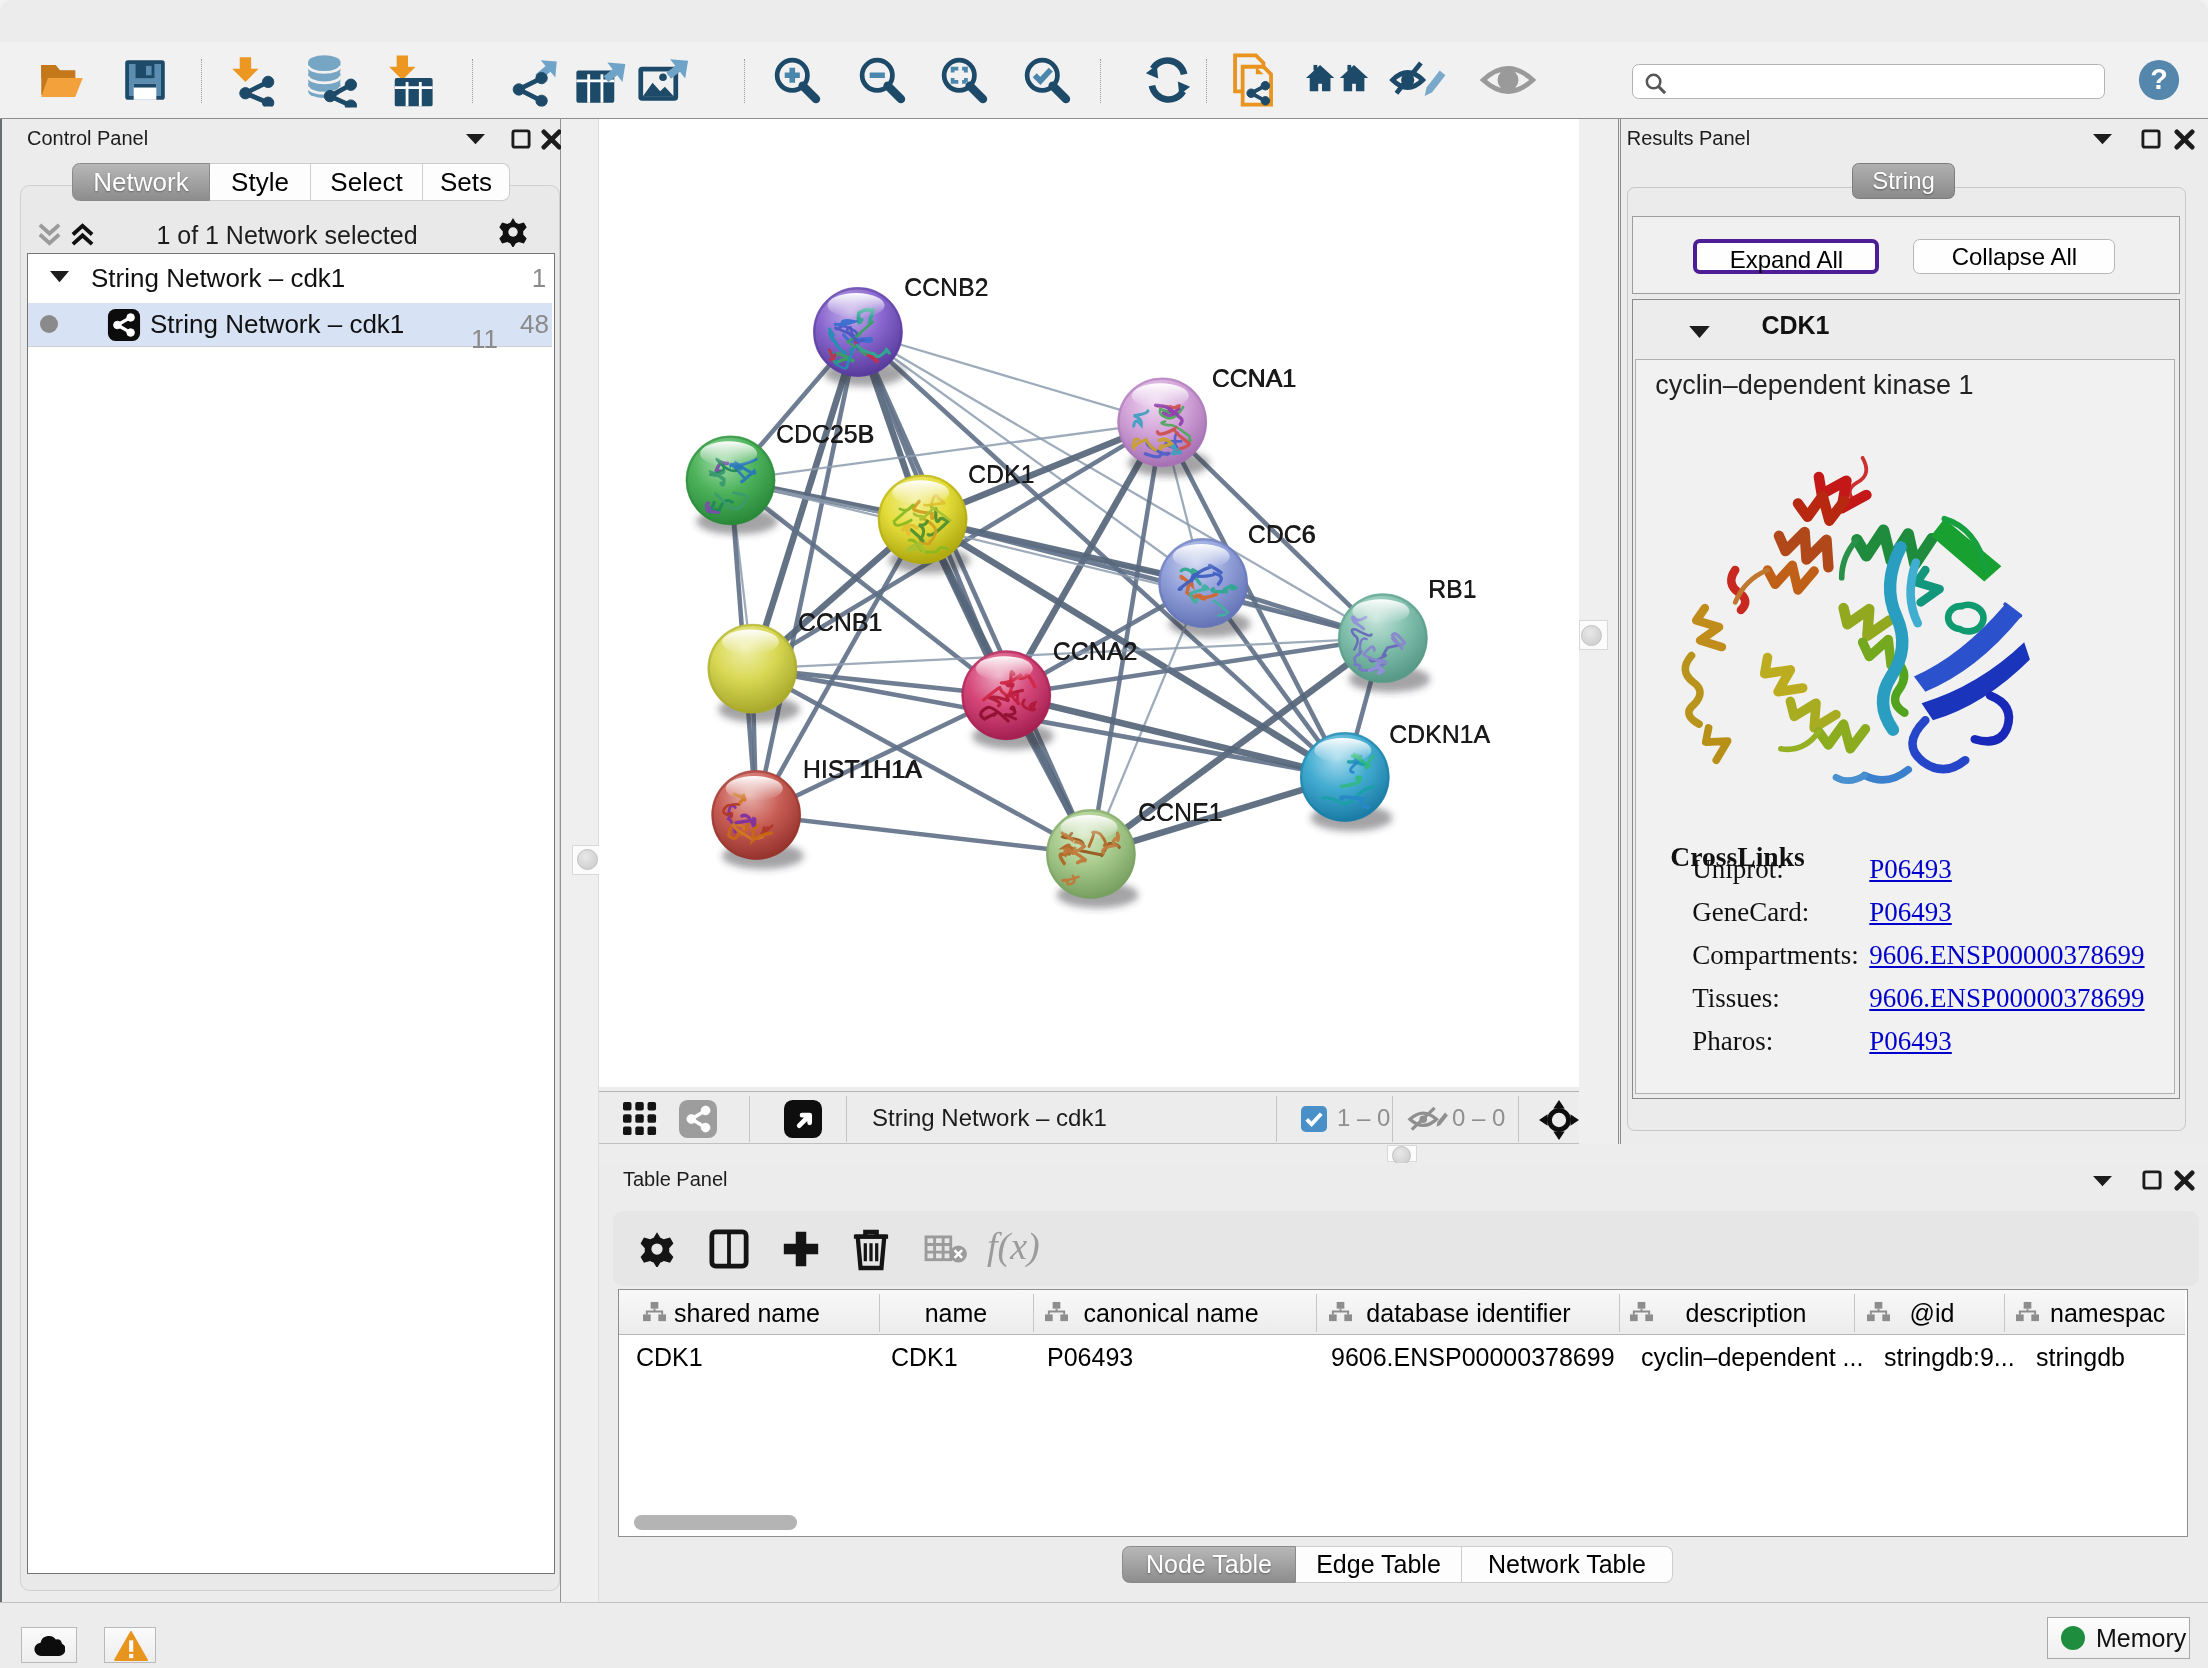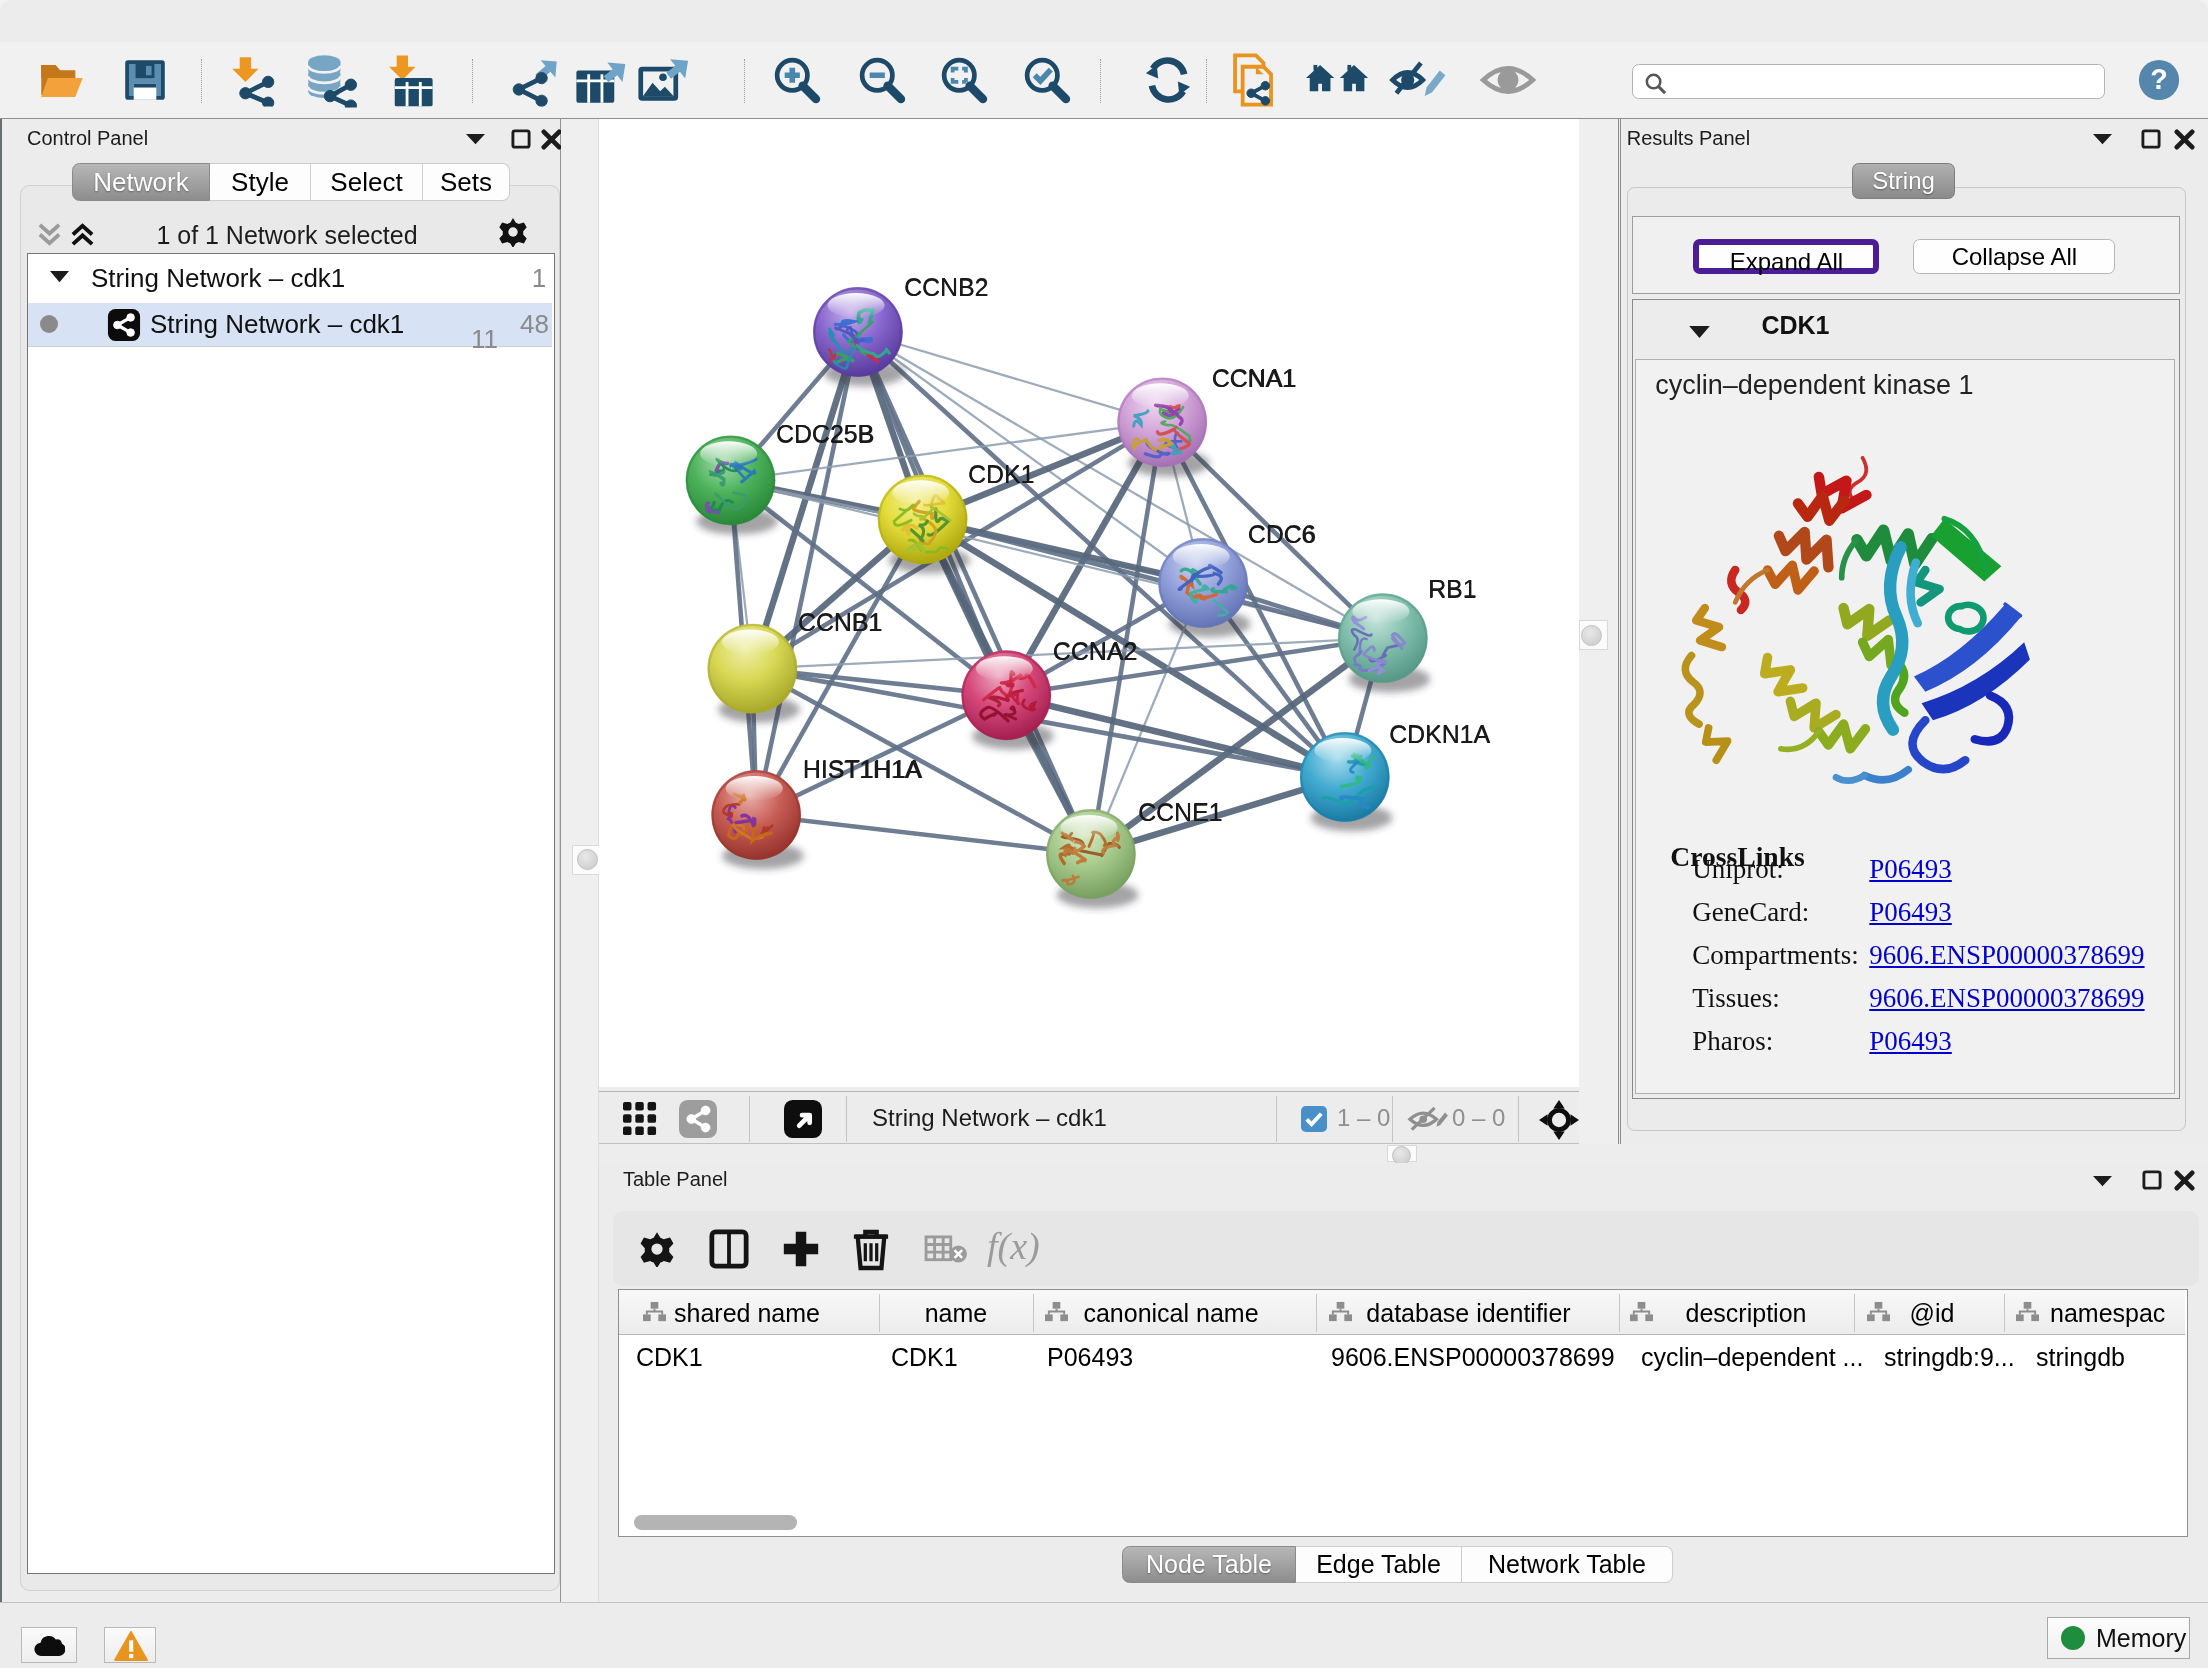--- a/index.html
+++ b/index.html
@@ -635,21 +635,21 @@
       </svg>
     <svg class="abs" style="left:520px;top:9.5px;" width="20" height="20" viewBox="0 0 21 21">
         <rect x="2" y="2" width="17" height="17" fill="none" stroke="#1c1c1c" stroke-width="3" rx="2"></rect>
       </svg>
     <svg class="abs" style="left:553px;top:9.5px;" width="21" height="21" viewBox="0 0 22 22">
         <path d="M3 3 L19 19 M19 3 L3 19" stroke="#1c1c1c" stroke-width="5" stroke-linecap="round"></path>
       </svg>
     <div class="abs" style="left:5.7px;top:68px;width:559px;height:944px;background:#ebebeb;border:1px solid #c6c6c6;border-radius:7.6px;"></div>
     <div class="abs" style="left:231px;top:44px;width:103px;height:36px;background:linear-gradient(#b0b0b0,#8b8b8b);border:1px solid #7d7d7d;border-radius:6.7px;color:#fff;font-size:24px;text-align:center;line-height:34px;text-shadow:0 1px 1.9px rgba(0,0,0,.4);">String</div>
     <div class="abs" style="left:11.4px;top:97px;width:548px;height:78px;background:#f0f0f0;border:1px solid #9d9d9d;">
-      <div class="abs" style="left:60px;top:22px;width:186px;height:35px;background:#fefefe;border:6px solid #4c1d95;border-radius:6.7px;font-size:24px;text-align:center;line-height:33px;">Expand All</div>
+      <div class="abs" style="left:60px;top:22px;width:186px;height:35px;background:#fefefe;border:4px solid #4c1d95;border-radius:6.7px;font-size:24px;text-align:center;line-height:33px;">Expand All</div>
       <div class="abs" style="left:280px;top:22px;width:202px;height:35px;background:#fefefe;border:1px solid #b6b6b6;border-radius:6.7px;font-size:24px;text-align:center;line-height:33px;">Collapse All</div>
     </div>
     <div class="abs" style="left:11.4px;top:180px;width:548px;height:800px;background:#ececec;border:1.9px solid #8a8a8a;">
       <svg class="abs" style="left:55px;top:24px;" width="23px" height="15" viewBox="0 0 24 16">
           <path d="M1 2 h22 l-11 13 z" fill="#1c1c1c"></path>
         </svg>
       <div class="abs" style="left:128px;top:11.4px;font-size:25px;font-weight:bold;color:#111;">CDK1</div>
       <div class="abs" style="left:1.9px;top:59px;width:540px;height:735px;background:#f1f1f1;border:1px solid #b0b0b0;">
         <div class="abs" style="left:19px;top:9.5px;font-size:27px;color:#222;">cyclin–dependent kinase 1</div>
         <svg class="abs" style="left:40px;top:96px;" width="358" height="346" viewBox="0 0 376 364">

